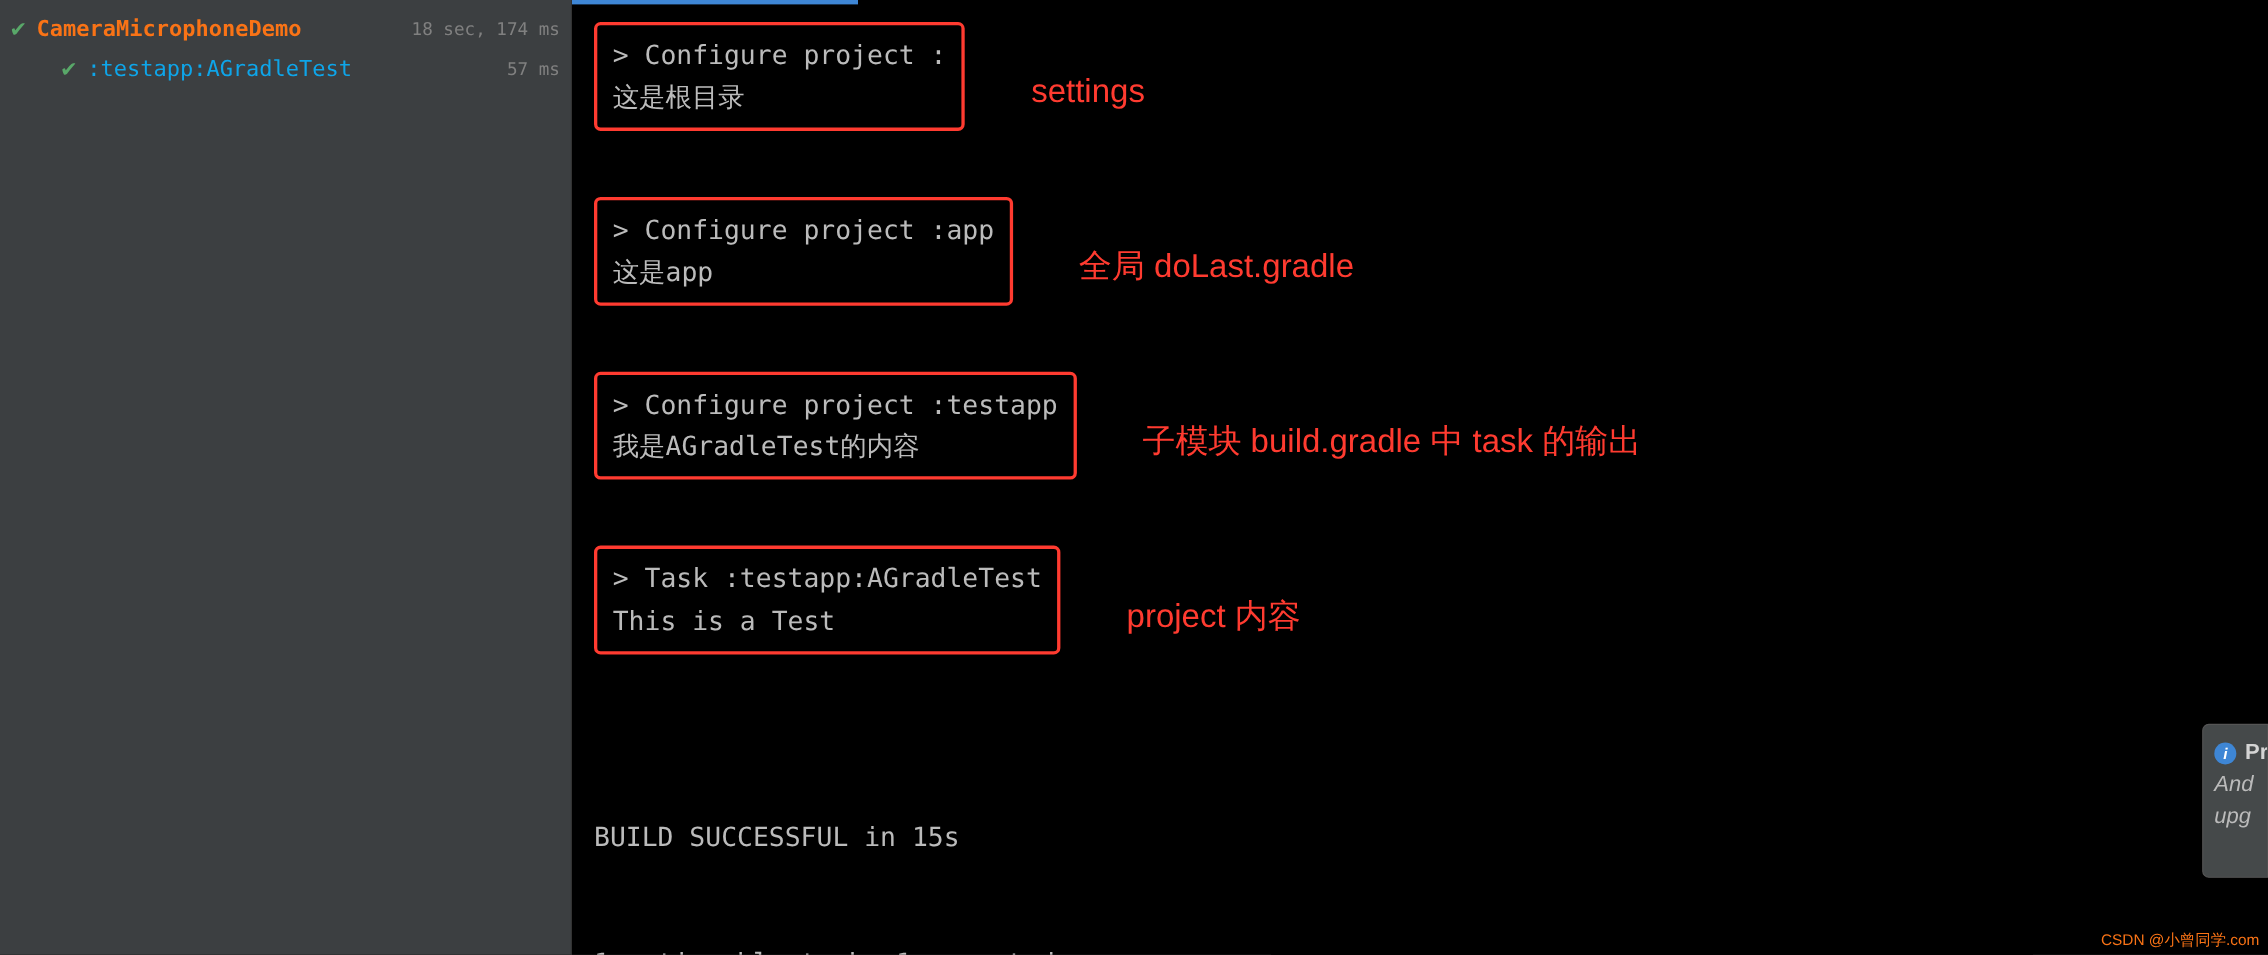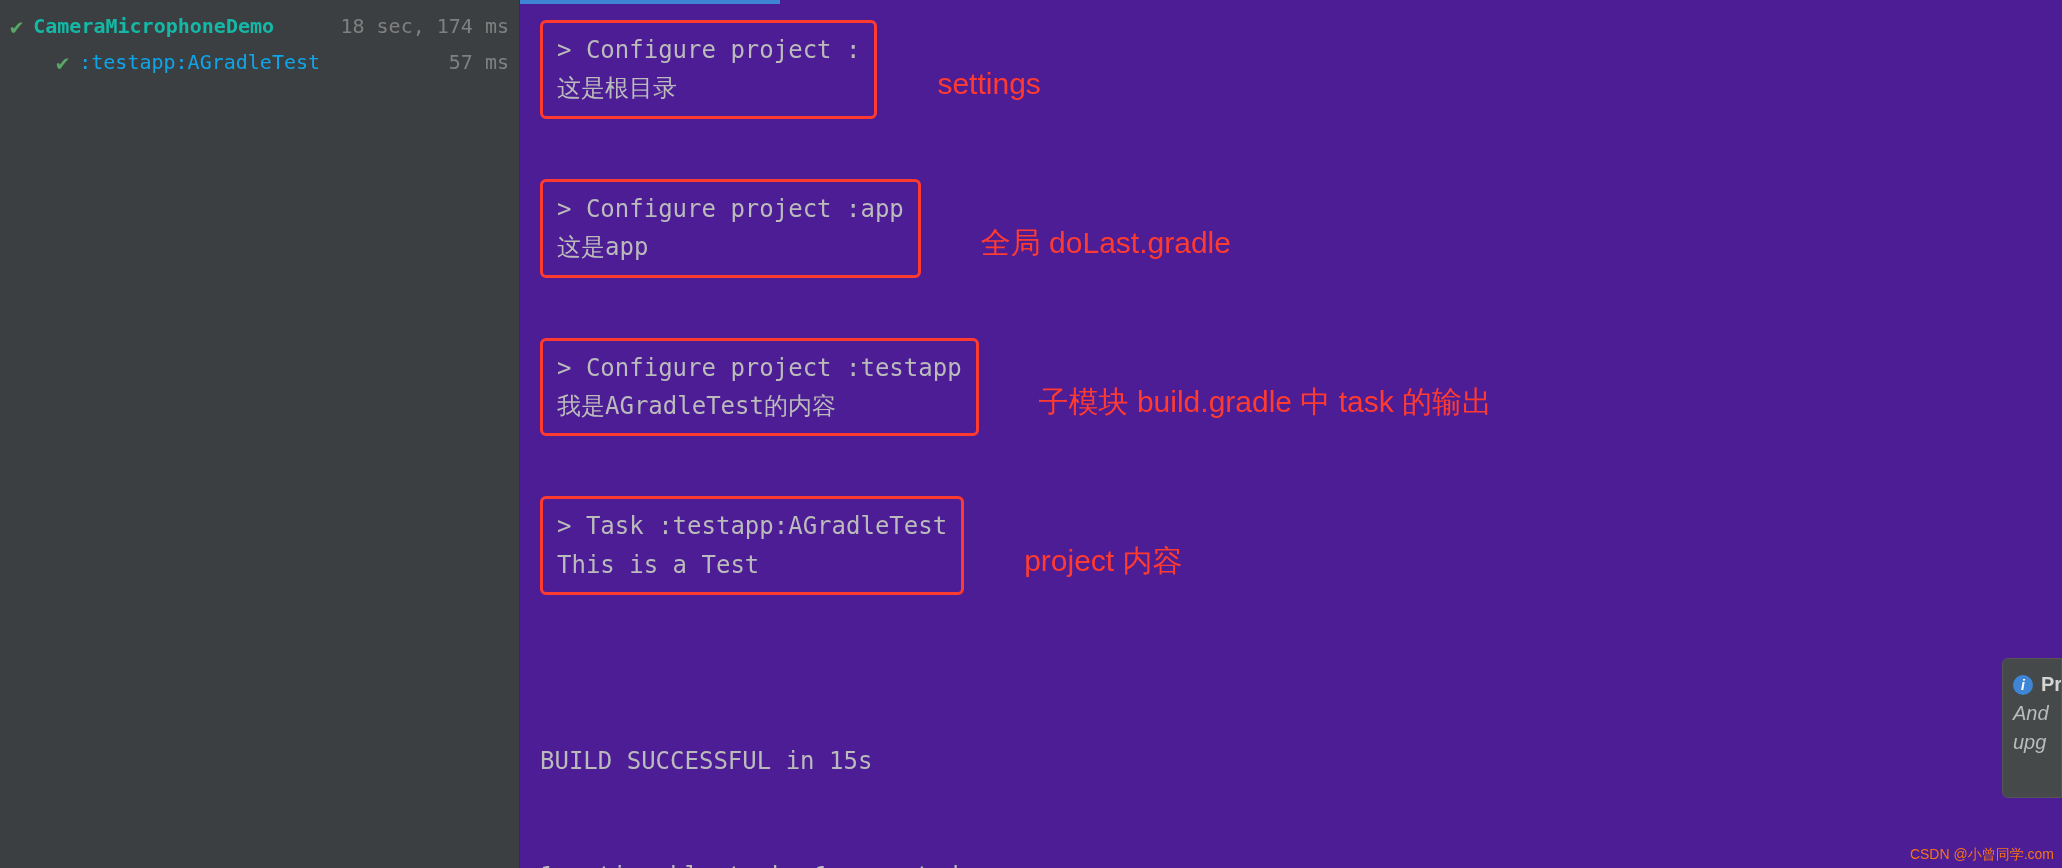--- a/index.html
+++ b/index.html
@@ -28,36 +28,36 @@
     }
     .tree-row.level-1 { padding-left: 10px; }
     .tree-row.level-2 { padding-left: 56px; }
     .check-icon {
       color: #59a869;
       font-weight: bold;
       margin-right: 10px;
       font-size: 22px;
     }
     .tree-label {
-      color: #14b8a6;
+      color: #f97316;
       font-weight: bold;
       white-space: nowrap;
       overflow: hidden;
     }
     .tree-label.normal { font-weight: normal; color: #0ea5e9; }
     .tree-time {
       margin-left: auto;
       color: #808080;
-      font-size: 20px;
+      font-size: 16px;
       padding-left: 8px;
       white-space: nowrap;
     }
     .main {
       flex: 1;
-      background: #4c1d95;
+      background: #000000;
       padding: 20px 20px 0 20px;
       position: relative;
       font-size: 24px;
       line-height: 1.6;
     }
     .progress-bar {
       position: absolute;
       top: 0; left: 0;
       height: 4px;
       width: 260px;

